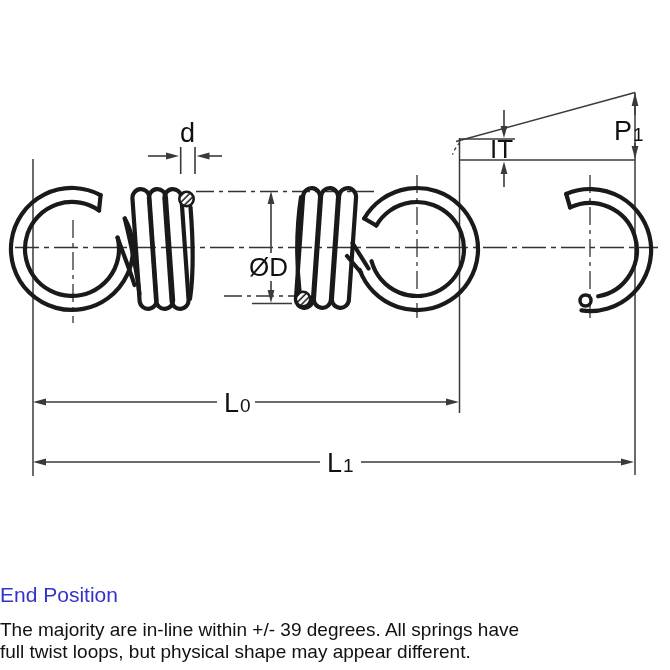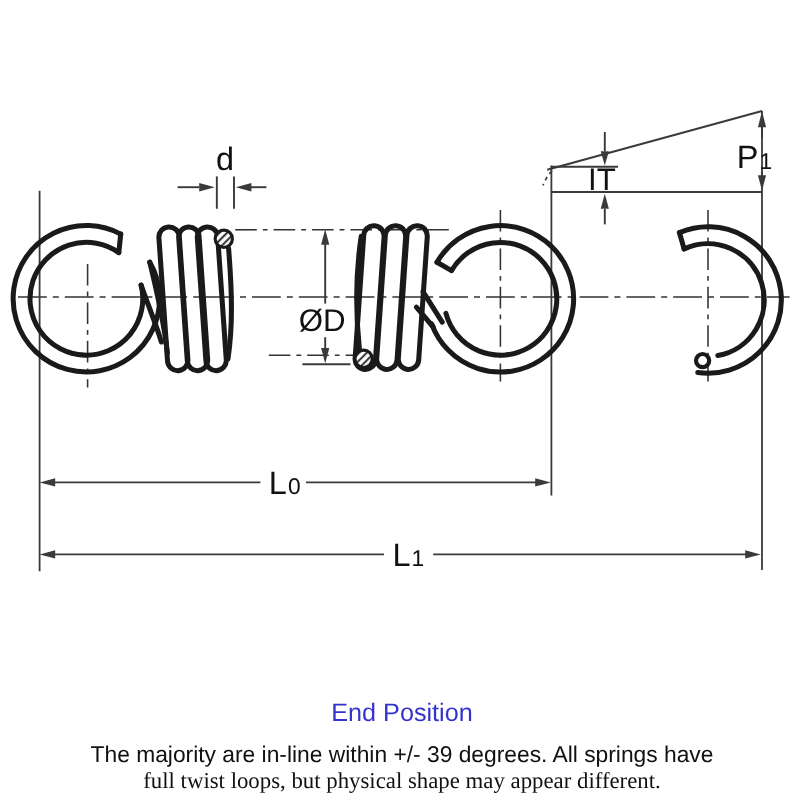--- a/index.html
+++ b/index.html
@@ -23,25 +23,25 @@
   .hatchline{stroke:var(--line);stroke-width:1.5;}
   .hatched{fill:url(#hatch);stroke:var(--line);stroke-width:2.6;}
   .underlay{fill:var(--paper);stroke:none;}
 
   
   .lbl{font-family:"Liberation Sans","DejaVu Sans",sans-serif;font-size:27px;fill:var(--ink);}
   .lbl-med{font-size:26px;}
   .lbl-sub{font-size:19px;}
 
   
-  .cap{position:absolute;left:0;width:670px;text-align:center;}
+  .cap{position:absolute;left:0;width:670px;}
   .cap-title{top:583px;font-size:21px;color:var(--blue);}
   .cap-line{font-size:19px;color:var(--ink);}
   .cap-l1{top:619px;}
-  .cap-l2{top:641px;font-family:Liberation Serif, serif;}
+  .cap-l2{top:641px;}
 </style>
 </head>
 <body>
 
 <div class="stage">
   <svg width="670" height="670" viewBox="0 0 670 670">
     <defs>
       <pattern id="hatch" patternUnits="userSpaceOnUse" width="4.5" height="4.5" patternTransform="rotate(45)">
         <line class="hatchline" x1="1" y1="0" x2="1" y2="4.5"></line>
       </pattern>

